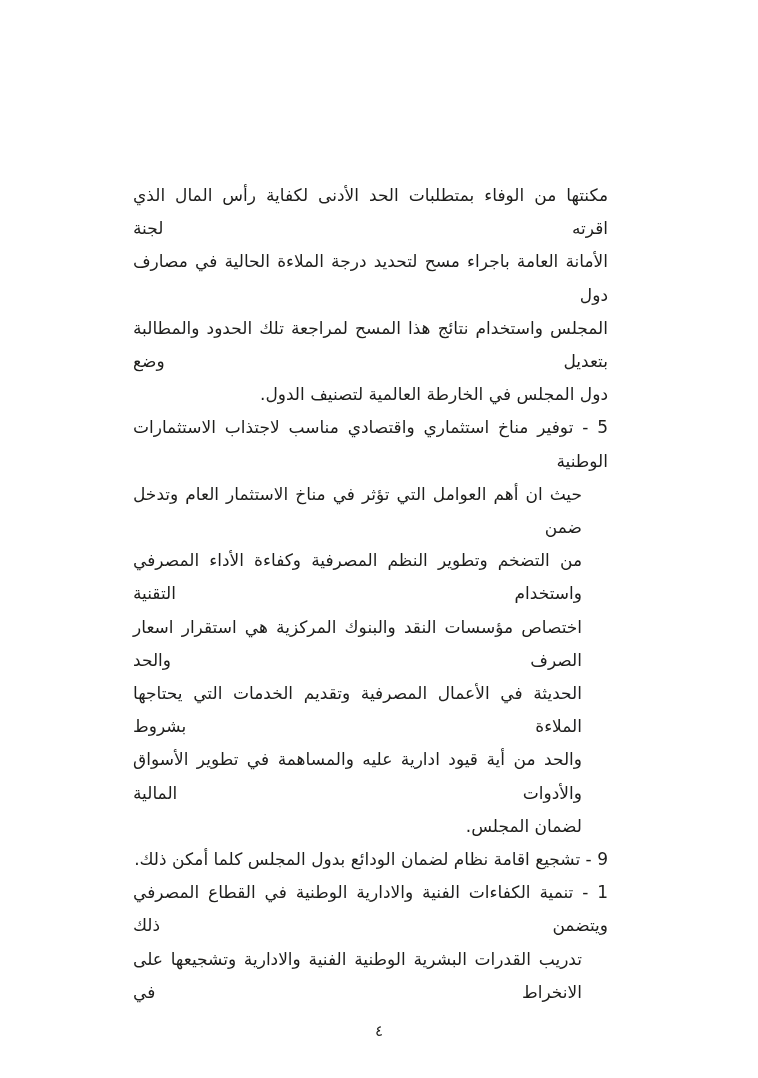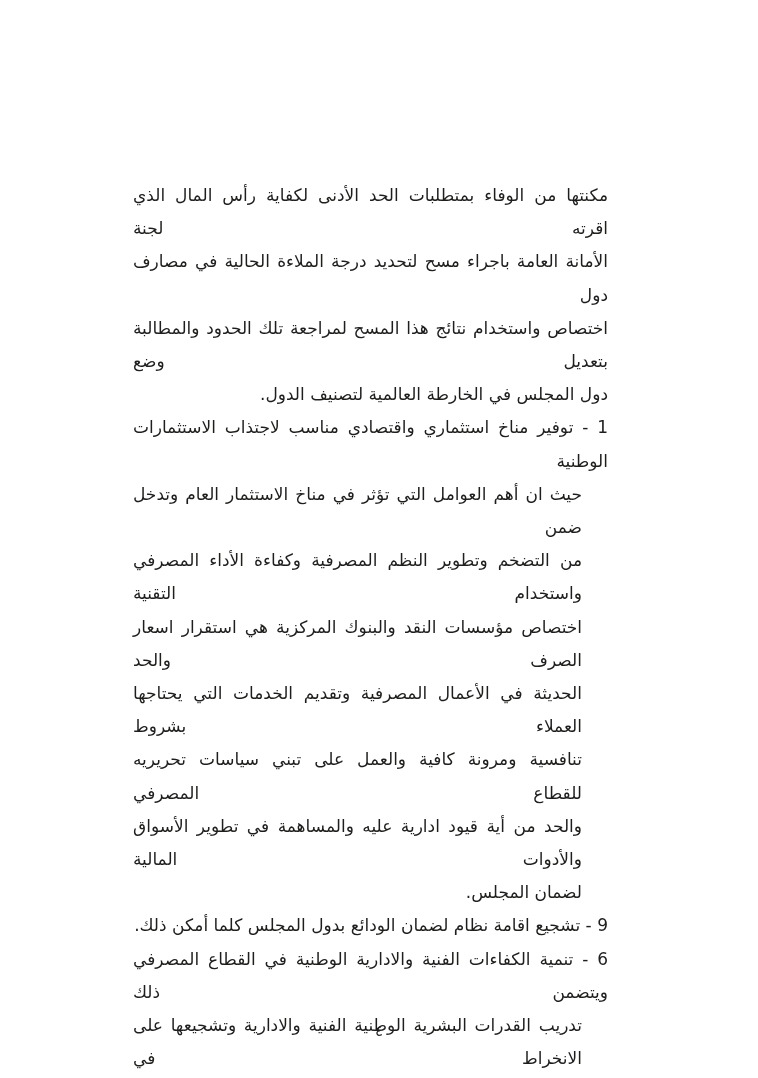--- a/index.html
+++ b/index.html
@@ -54,41 +54,40 @@
 </style>
 </head>
 <body>
 
 <div class="page">
   <div class="textblock">
 
     <div class="para">
       <div class="line j">مكنتها من الوفاء بمتطلبات الحد الأدنى لكفاية رأس المال الذي اقرته لجنة</div>
       <div class="line j">الأمانة العامة باجراء مسح لتحديد درجة الملاءة الحالية في مصارف دول</div>
-      <div class="line j">اختصاص واستخدام نتائج هذا المسح لمراجعة تلك الحدود والمطالبة بتعديل وضع</div>
+      <div class="line j">المجلس واستخدام نتائج هذا المسح لمراجعة تلك الحدود والمطالبة بتعديل وضع</div>
       <div class="line">دول المجلس في الخارطة العالمية لتصنيف الدول.</div>
     </div>
 
     <div class="item">
-      <div class="line j">1 - توفير مناخ استثماري واقتصادي مناسب لاجتذاب الاستثمارات الوطنية</div>
+      <div class="line j">5 - توفير مناخ استثماري واقتصادي مناسب لاجتذاب الاستثمارات الوطنية</div>
       <div class="line j cont">حيث ان أهم العوامل التي تؤثر في مناخ الاستثمار العام وتدخل ضمن</div>
       <div class="line j cont">من التضخم وتطوير النظم المصرفية وكفاءة الأداء المصرفي واستخدام التقنية</div>
       <div class="line j cont">اختصاص مؤسسات النقد والبنوك المركزية هي استقرار اسعار الصرف والحد</div>
-      <div class="line j cont">الحديثة في الأعمال المصرفية وتقديم الخدمات التي يحتاجها العملاء بشروط</div>
-      <div class="line j cont">تنافسية ومرونة كافية والعمل على تبني سياسات تحريريه للقطاع المصرفي</div>
+      <div class="line j cont">الحديثة في الأعمال المصرفية وتقديم الخدمات التي يحتاجها الملاءة بشروط</div>
       <div class="line j cont">والحد من أية قيود ادارية عليه والمساهمة في تطوير الأسواق والأدوات المالية</div>
       <div class="line cont">لضمان المجلس.</div>
     </div>
 
     <div class="item">
       <div class="line">9 - تشجيع اقامة نظام لضمان الودائع بدول المجلس كلما أمكن ذلك.</div>
     </div>
 
     <div class="item">
-      <div class="line j">6 - تنمية الكفاءات الفنية والادارية الوطنية في القطاع المصرفي ويتضمن ذلك</div>
+      <div class="line j">1 - تنمية الكفاءات الفنية والادارية الوطنية في القطاع المصرفي ويتضمن ذلك</div>
       <div class="line j cont">تدريب القدرات البشرية الوطنية الفنية والادارية وتشجيعها على الانخراط في</div>
 
     </div>
 
   </div>
 
   <div class="pagenum">٤</div>
 </div>
 
 </body></html>

